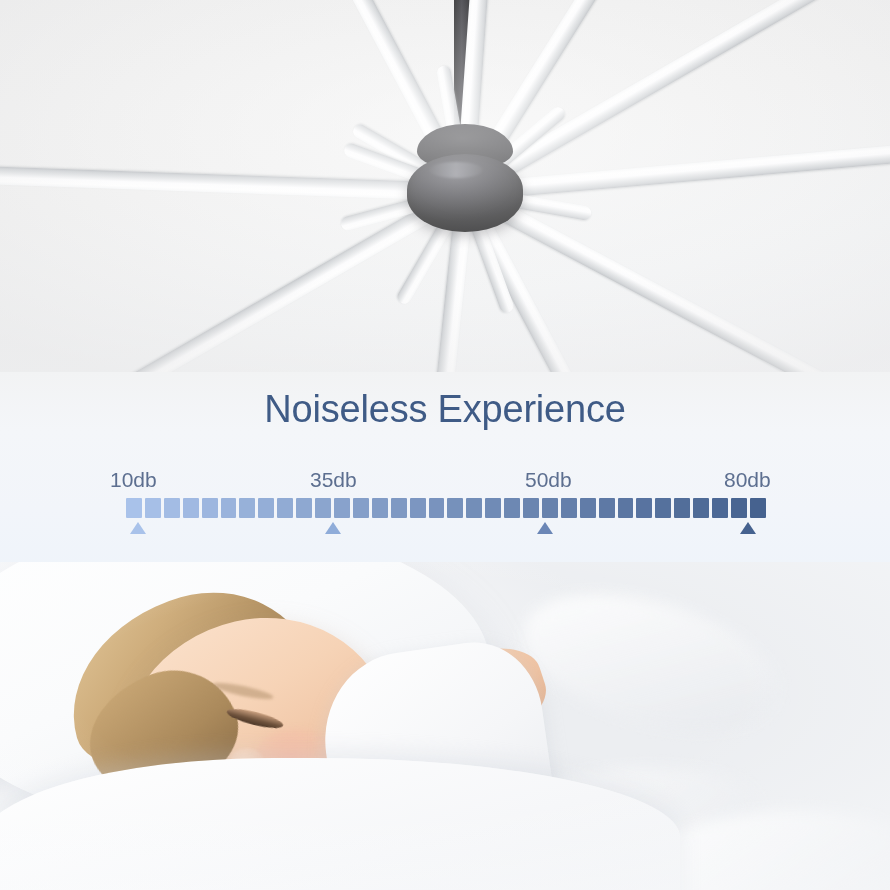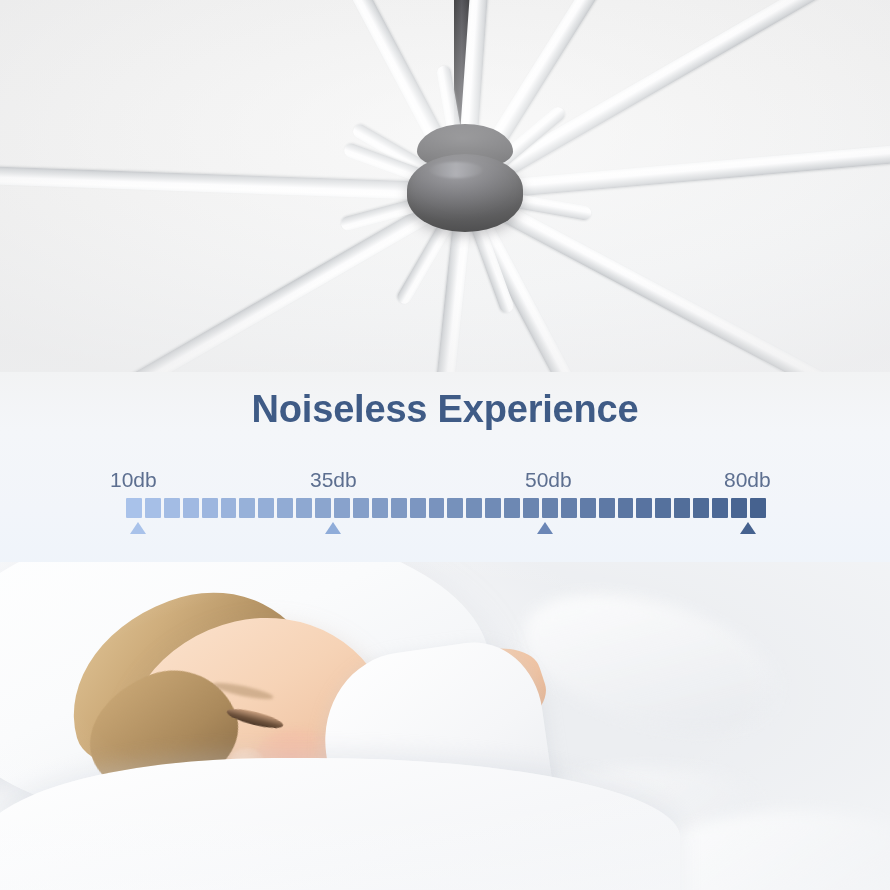--- a/index.html
+++ b/index.html
@@ -116,21 +116,21 @@
     height: 196px;
     background: linear-gradient(180deg, #f2f3f4 0%, #f4f6f9 30%, #f2f5fa 70%, #eff4fa 100%);
   }
   .chart-title {
     position: absolute;
     left: 0;
     top: 16px;
     width: 890px;
     text-align: center;
     font-size: 38px;
-    font-weight: bold;
+    font-weight: normal;
     color: #3f5b86;
     letter-spacing: -0.2px;
   }
 
   .scale-wrap {
     position: absolute;
     left: 0;
     top: 96px;
     width: 890px;
     height: 110px;

